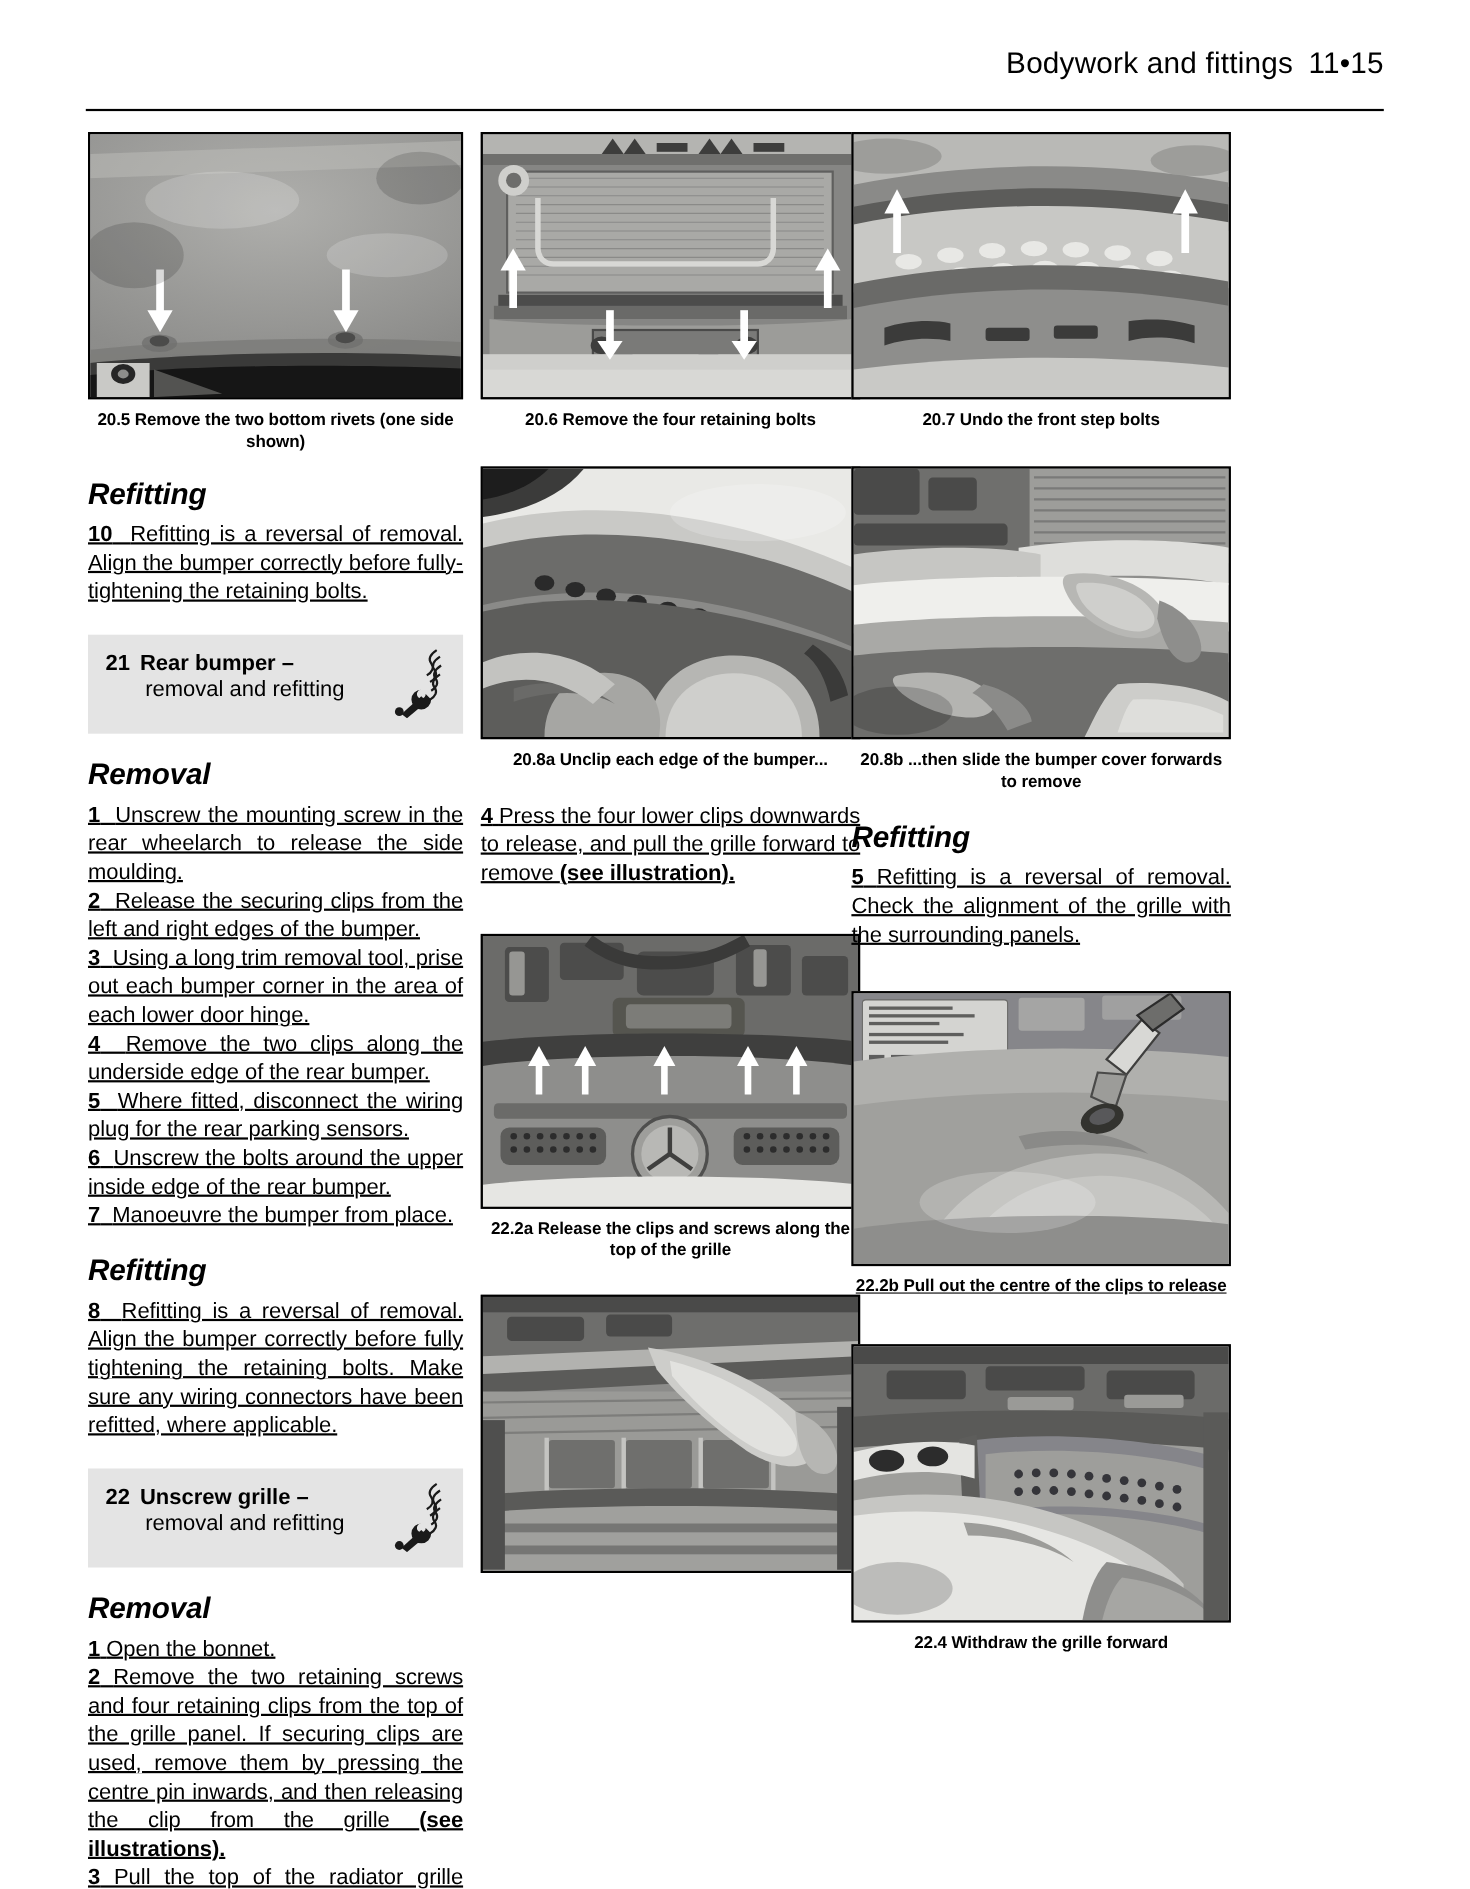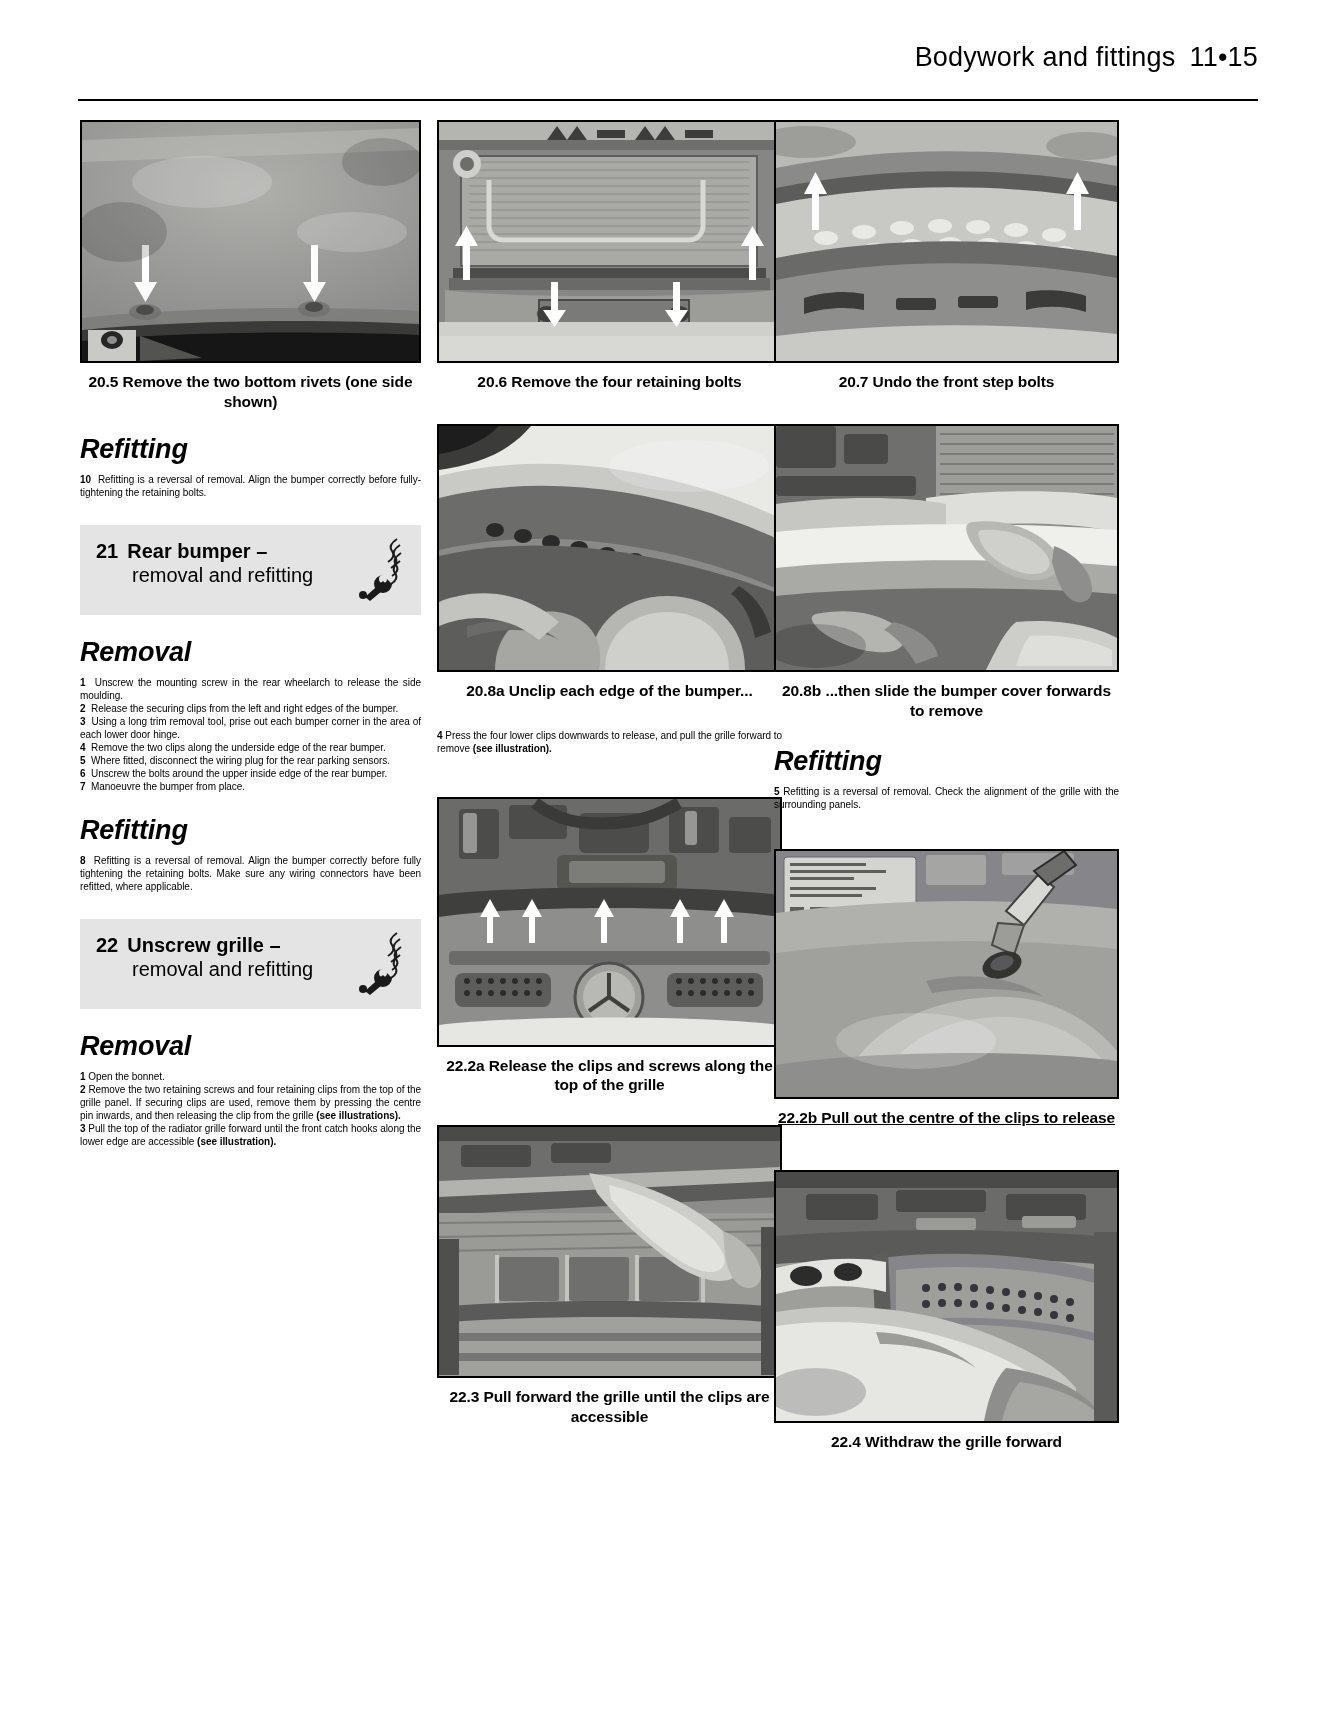--- a/index.html
+++ b/index.html
@@ -80,25 +80,26 @@
 
   
   h3.sub {
     font-size: 27px;
     font-style: italic;
     font-weight: bold;
     margin: 22px 0 8px 0;
     letter-spacing: -0.2px;
   }
   p.body {
-    font-size: 10px;
+    font-size: 20px;
     line-height: 1.30;
     margin: 0;
     text-align: justify;
     letter-spacing: -0.05px;
+    text-decoration: underline;
   }
   p.body + p.body { margin-top: 0px; }
   p.body b { font-weight: bold; }
   p.body .num { font-weight: bold; }
 
   
   .section-box {
     background: #e4e4e4;
     margin: 26px 0 0 0;
     padding: 14px 16px 28px 16px;
@@ -471,21 +472,20 @@
           <path d="M0 180 C90 172 250 172 341 180 L341 200 C250 190 90 190 0 198 Z" fill="#5a5a58"></path>
           <path d="M0 196 C90 188 250 188 341 196 L341 249 L0 249 Z" fill="#a0a09d"></path>
           <g fill="#767674">
             <rect x="0" y="206" width="341" height="8"></rect>
             <rect x="0" y="226" width="341" height="8"></rect>
           </g>
           <rect x="0" y="112" width="20" height="136" fill="#4f4f4e"></rect>
           <rect x="322" y="100" width="19" height="148" fill="#4f4f4e"></rect>
         </svg>
       </div>
-      <div class="caption">22.3 Pull forward the grille until the clips are accessible</div>
     </div>
   </div>
 
   <div class="col col-3">
 
     <div class="figure">
       <div class="photo" style="height:243px;">
         <svg width="100%" height="100%" viewBox="0 0 341 239" preserveAspectRatio="none">
           <rect x="0" y="0" width="341" height="239" fill="#9a9a97"></rect>
           <path d="M0 0 L341 0 L341 48 C230 28 110 28 0 50 Z" fill="#b9b9b6"></path>

